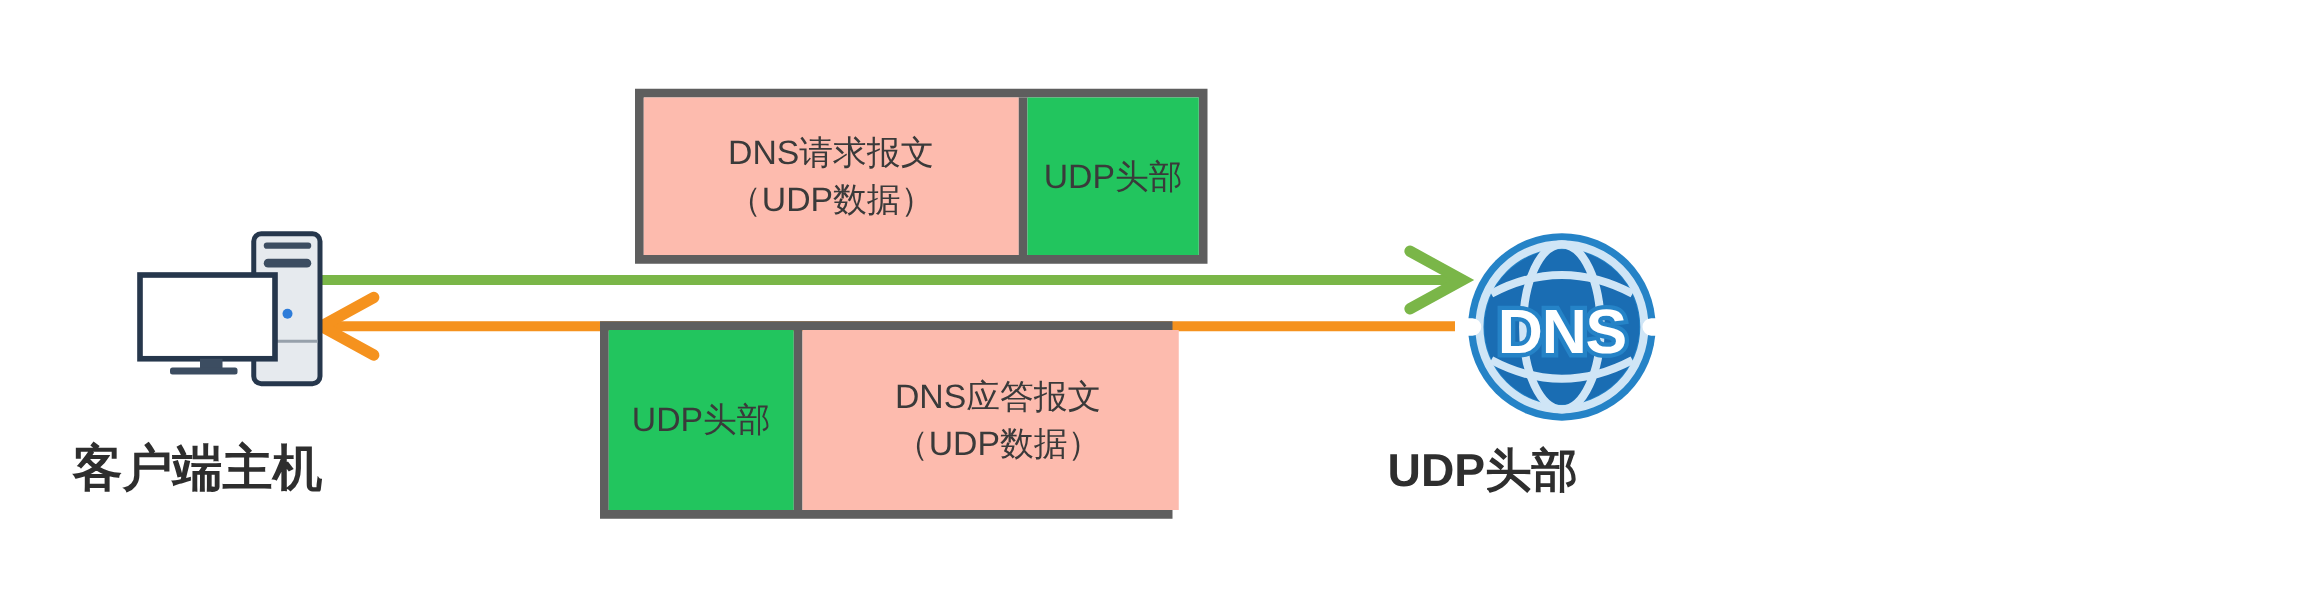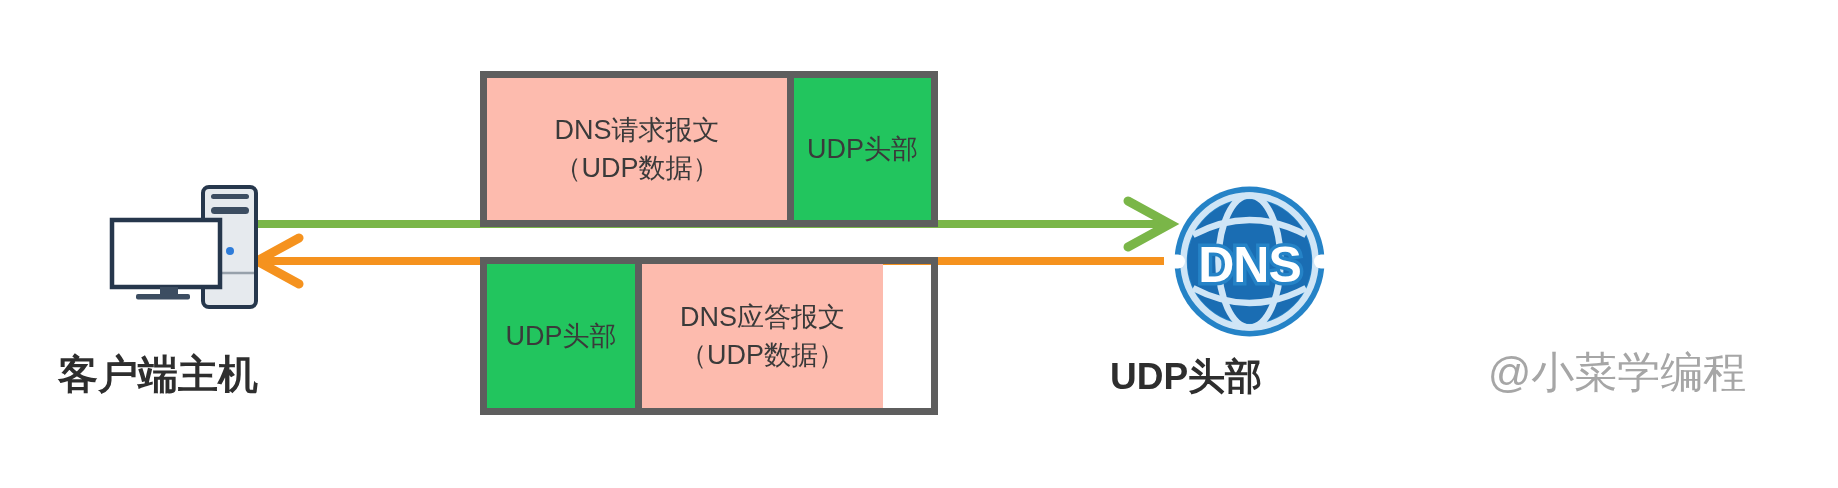--- a/index.html
+++ b/index.html
@@ -28,26 +28,26 @@
     color: #3a3a3a;
     font-size: 27px;
     line-height: 38px;
     text-align: center;
     flex: none;
   }
   .payload-cell { background: #fdbbae; }
   .header-cell  { background: #22c55e; }
   .vdivider { width: 7px; background: #5e5e5e; flex: none; }
 
-  .box-request  { left: 480px; top: 71px;  width: 458px; height: 156px; }
+  .box-request  { left: 508px; top: 71px;  width: 458px; height: 140px; }
   .box-response { left: 480px; top: 257px; width: 458px; height: 158px; }
   .box-request  .payload-cell { width: 300px; }
   .box-request  .header-cell  { width: 137px; }
   .box-response .header-cell  { width: 148px; }
-  .box-response .payload-cell { width: 241px; }
+  .box-response .payload-cell { width: 289px; padding-left: 12px; }
 
   
   .client-icon { position: absolute; left: 80px;  top: 150px; }
   .server-icon { position: absolute; left: 1172px; top: 184px; }
 
   
   .node-label {
     position: absolute;
     font-weight: bold;
     color: #2e2e2e;
@@ -124,15 +124,14 @@
       <path d="M 21,51 Q 77.5,21 134,51"></path>
       <path d="M 21,104 Q 77.5,134 134,104"></path>
     </g>
     <rect x="-5" y="70.5" width="18" height="14" rx="7" fill="#ffffff"></rect>
     <rect x="142" y="70.5" width="18" height="14" rx="7" fill="#ffffff"></rect>
     <text x="77.5" y="81" text-anchor="middle" dominant-baseline="central" font-family="Liberation Sans, sans-serif" font-size="50" font-weight="bold" letter-spacing="-1" fill="#ffffff" stroke="#2583c7" stroke-width="7" style="paint-order: stroke;">DNS</text>
   </svg>
 
   <div class="node-label client-label">客户端主机</div>
   <div class="node-label server-label">UDP头部</div>
-  <div class="watermark">@小菜学编程</div>
 
 </div>
 
 </body></html>

